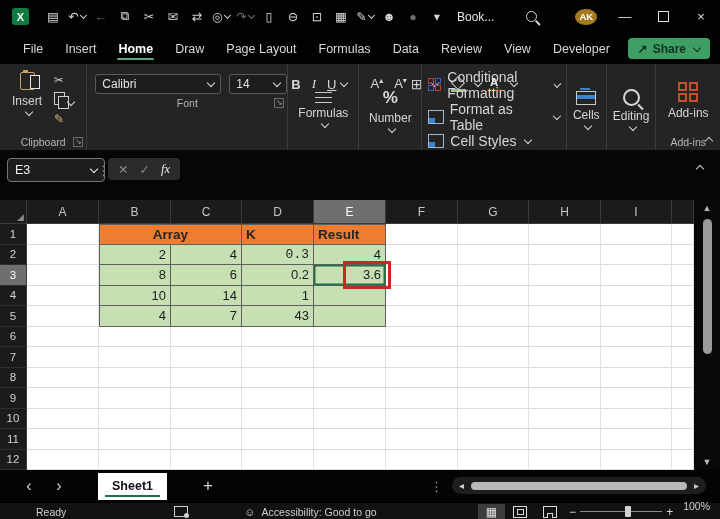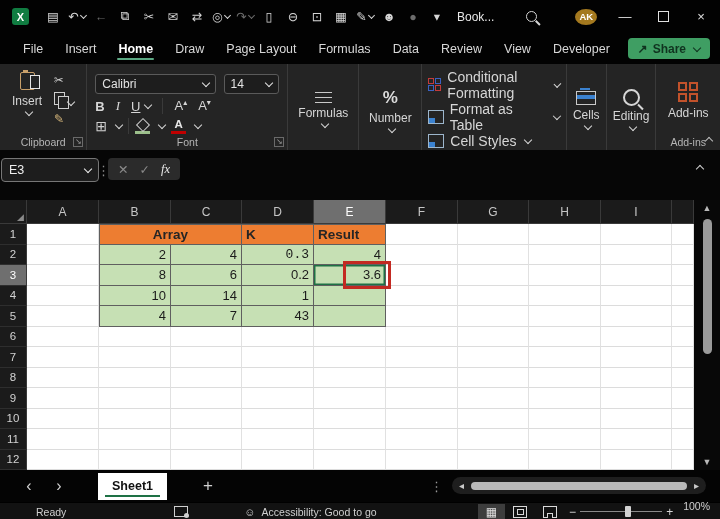--- a/index.html
+++ b/index.html
@@ -39,21 +39,21 @@
   
   .paste{display:flex;flex-direction:column;align-items:center;gap:3px;padding:3px 10px 0 12px;font-size:12px}
   .clipic{width:13px;height:16px;border:1.5px solid #c9a06a;border-radius:2px;position:relative;margin-bottom:1px}
   .clipic::before{content:"";position:absolute;top:-3px;left:2.5px;width:5px;height:3px;background:#c9a06a}
   .clipic::after{content:"";position:absolute;right:-6px;top:2px;width:8px;height:12px;border:1.5px solid #e6e6e6;background:#242424}
   .cb-col{display:flex;flex-direction:column;justify-content:flex-start;gap:5px;padding:4px 4px 0 2px;font-size:11.5px}
   .copyic{width:9px;height:11px;border:1.2px solid #cfcfcf;position:relative;display:inline-block}
   .copyic::after{content:"";position:absolute;left:2.5px;top:2.5px;width:9px;height:11px;border:1.2px solid #cfcfcf;background:#242424}
   .painter{color:#d9b97c;font-size:12px}
   
-  .fontg{padding:5px 8px 0 8px;display:flex;flex-direction:column;gap:4px}
+  .fontg{padding:5px 8px 0 8px;display:flex;flex-direction:row;gap:4px}
   .f-row{display:flex;align-items:center;gap:8px}
   .combo{display:flex;align-items:center;justify-content:space-between;border:1px solid #5a5a5a;background:#1d1d1d;border-radius:3px;height:18px;padding:0 6px;font-size:12px;color:#e3e3e3}
   .fdiv{width:1px;height:16px;background:#3a3a3a}
   .bld{font-weight:bold;font-size:13px}.itl{font-style:italic;font-size:13px;font-family:"Liberation Serif",serif}.und{text-decoration:underline;font-size:13px}
   .fgrow{font-size:13px}.fgrow sup{font-size:8px}
   .bucket{display:inline-flex;flex-direction:column;align-items:center;gap:1px}
   .bucket .bk{width:8px;height:8px;border:1.5px solid #d0d0d0;transform:rotate(45deg);margin-top:1px}
   .bucket .bar{width:15px;height:3px;background:#9CBF8B}
   .fcolor{display:inline-flex;flex-direction:column;align-items:center;gap:1px;font-size:11.5px;font-weight:bold;color:#e8e8e8}
   .fcolor .bar{width:15px;height:3px;background:#C00000}
@@ -76,21 +76,21 @@
   .tbl{width:14px;height:12px;border:1px solid #9db6cc;position:relative}
   .tbl::after{content:"";position:absolute;left:0;bottom:0;width:6px;height:5px;background:#3b82d0}
   .ai1{border:2px solid #c2522b}
   
   .addins-body{display:flex;flex-direction:column;align-items:center;justify-content:center;gap:4px;font-size:12px;flex:1;padding:0 10px}
   .mini4.big{width:20px;height:20px;grid-template-columns:9px 9px;grid-template-rows:9px 9px;gap:2px}
   .ribbon-collapse{position:absolute;right:8px;bottom:6px;color:#bdbdbd}
 
   
   .formularow{position:absolute;top:150px;left:0;right:0;height:50px;background:#060606}
-  .namebox{position:absolute;left:1px;top:8px;width:82px;height:22px;border:1px solid #767676;border-radius:4px;background:#1d1d1d;color:#efefef;font-size:12.5px;display:flex;align-items:center;padding:0 7px;justify-content:space-between}
+  .namebox{position:absolute;left:7px;top:8px;width:82px;height:22px;border:1px solid #767676;border-radius:4px;background:#1d1d1d;color:#efefef;font-size:12.5px;display:flex;align-items:center;padding:0 7px;justify-content:space-between}
   .fdots{position:absolute;left:97px;top:13px;color:#8d8d8d;font-size:13px}
   .fbtns{position:absolute;left:108px;top:8px;height:22px;border-radius:4px;background:#2b2b2b;display:flex;align-items:center;gap:11px;padding:0 10px;font-size:12.5px}
   .fx{font-style:italic;font-family:"Liberation Serif",serif;color:#e8e8e8}
   .fgray{color:#8a8a8a}
   .fbox{position:absolute;left:174px;right:7px;top:4px;bottom:4px;background:#1c1c1c;border:1px solid #8f8f8f;border-radius:6px;color:#f2f2f2;font-size:13.5px;padding:5px 10px;box-sizing:border-box}
   .fexpand{position:absolute;right:17px;top:13px;color:#cfcfcf}
 
   
   .grid{position:absolute;top:200px;left:0;width:694px;height:270px;background:#fff;overflow:hidden}
   .ghead{display:flex;height:24px}

